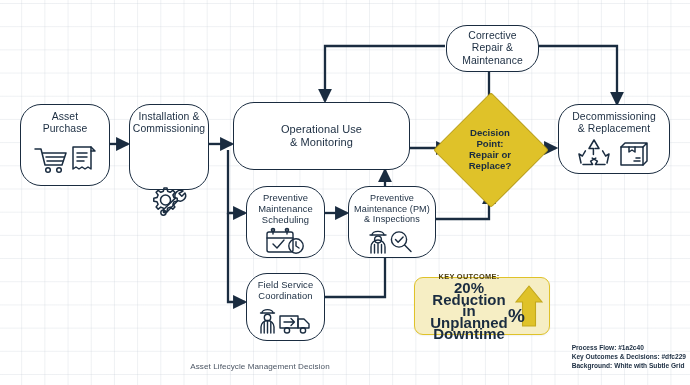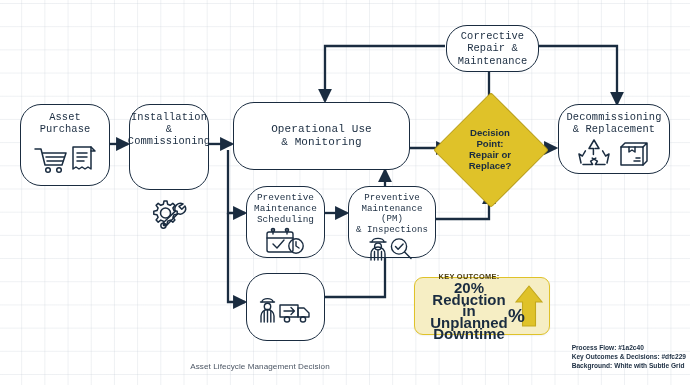--- a/index.html
+++ b/index.html
@@ -23,21 +23,20 @@
   .node{
     position:absolute;
     box-sizing:border-box;
     background:#ffffff;
     border:1.6px solid #1a2c40;
     border-radius:21px;
     display:flex;flex-direction:column;
     align-items:center;
     padding-top:6px;
     z-index:3;
-    font-family:Liberation Mono, monospace;
   }
   .node .label{
     font-size:10.4px;
     line-height:12.2px;
     text-align:center;
     color:#1a2c40;
     letter-spacing:.01em;
     white-space:pre-line;
     padding:0 4px;
   }
@@ -222,20 +221,22 @@
         <path d="M5,25 v-6 a7,7 0 0 1 14,0 v6"></path>
         <path d="M12,15 v10 M8.5,16.5 v8.5 M15.5,16.5 v8.5"></path>
         <circle cx="33" cy="11.5" r="7.6"></circle>
         <path d="M38.6,17 L45,23.5"></path>
         <path d="M29.5,11.5 l2.6,2.8 5,-5.4"></path>
       </svg>
     </div>
   </div>
 
   <div class="node" id="n-field" style="left:246px;top:273px;width:79px;height:68px;">
+    <div class="label" style="font-size:9.4px;line-height:10.8px;">Field Service
+Coordination</div>
     <div class="glyph">
       <svg width="56" height="28" viewBox="0 0 56 28" fill="none" stroke="#1a2c40" stroke-width="1.4" stroke-linecap="round" stroke-linejoin="round">
         <path d="M4,6 a5.5,3.4 0 0 1 11,0"></path>
         <path d="M2.5,6 H16.5"></path>
         <circle cx="9.5" cy="10.5" r="3.2"></circle>
         <path d="M3,26 v-6 a6.5,6.5 0 0 1 13,0 v6"></path>
         <path d="M9.5,14 v12 M6.2,15.5 v10.5 M12.8,15.5 v10.5"></path>
         <path d="M22,9 h18 v12 h-18 z"></path>
         <path d="M40,12 h6 l5,5 v4 h-11 z"></path>
         <path d="M26,15 h9 M33,11.6 l3.4,3.4 -3.4,3.4"></path>

